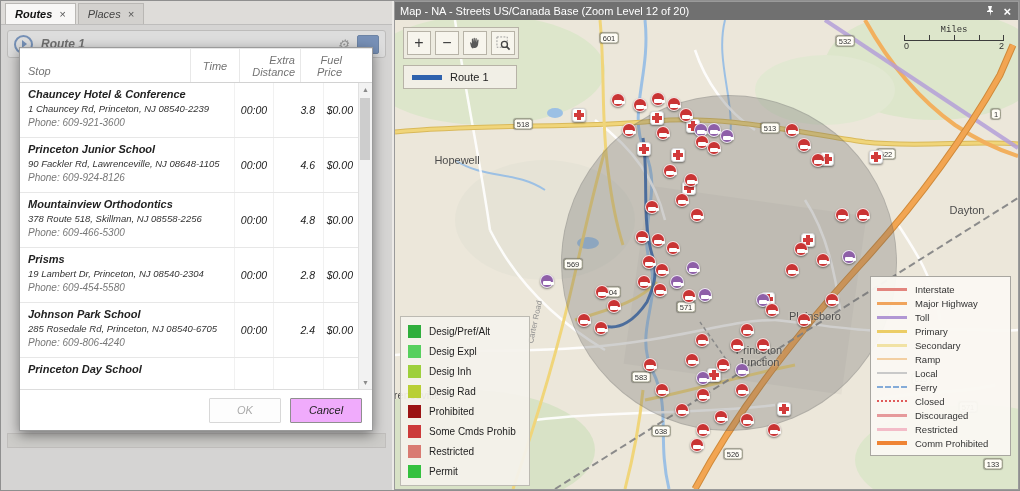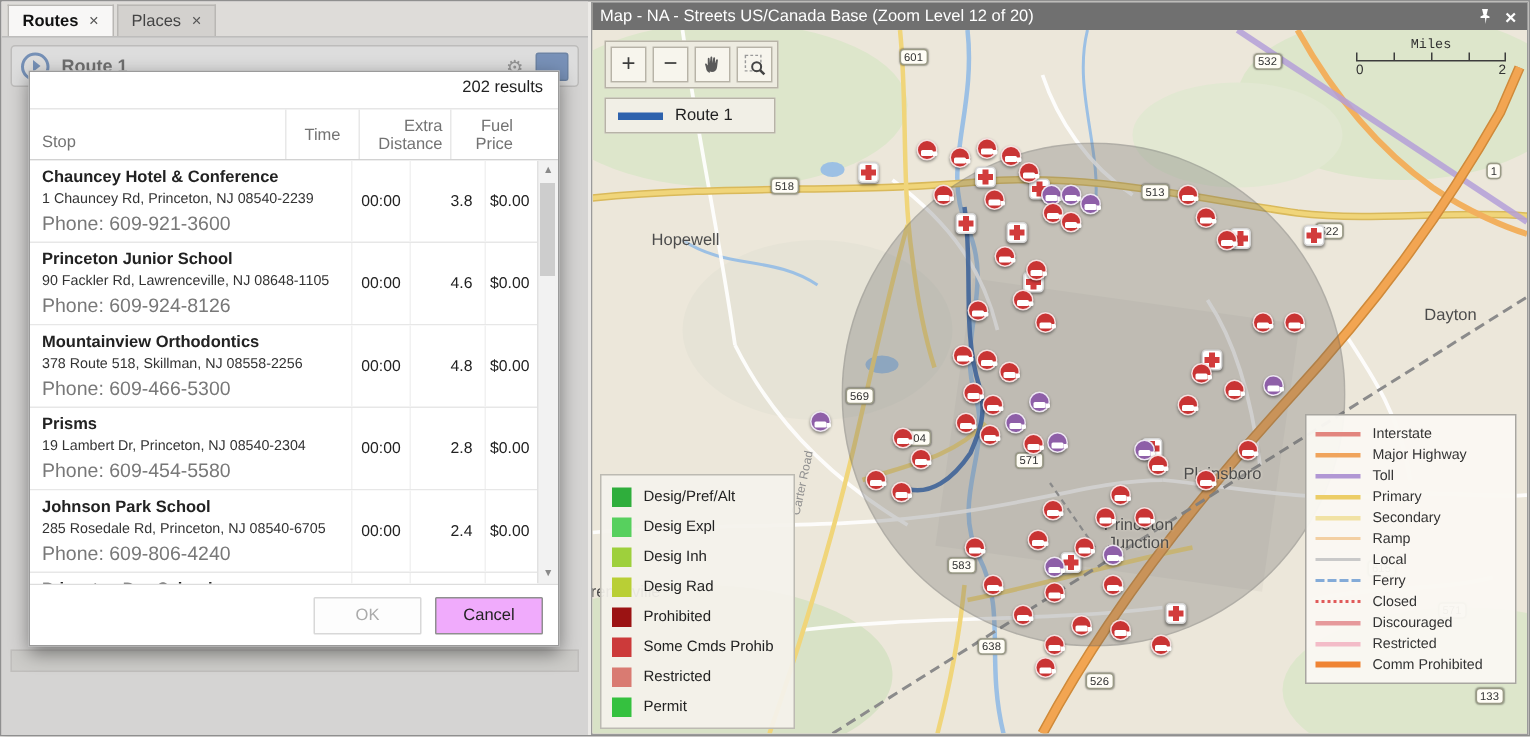--- a/index.html
+++ b/index.html
@@ -1,19 +1,19 @@
 <!DOCTYPE html>
 <html><head>
 <meta charset="utf-8">
 <style>
   html,body{margin:0;padding:0;background:#ffffff;font-family:"Liberation Sans",sans-serif;}
   .window{position:relative;width:1018px;height:489px;border:1px solid #8f8f8f;background:#eceae7;overflow:hidden;box-shadow:2px 2px 5px rgba(0,0,0,.35);}
 
   
-  .left{position:absolute;left:0;top:0;width:391px;height:100%;background:#edecea;}
+  .left{position:absolute;left:0;top:0;width:391px;height:100%;background:#edecea;font-style:italic;}
   .tabbar{height:23px;background:#dedcd9;border-bottom:1px solid #c4c2bf;display:flex;align-items:flex-end;padding-left:4px;gap:2px;}
   .tab{height:20px;padding:0 9px;display:flex;align-items:center;gap:7px;font-size:11px;border:1px solid #b9b7b4;border-bottom:none;background:#d3d1ce;color:#444;}
   .tab.active{background:#f8f7f6;color:#111;font-weight:bold;}
   .tab .x{font-size:11px;color:#555;font-weight:normal;}
 
   .route-bar{position:absolute;left:6px;top:29px;right:6px;height:26px;background:#fbfbfb;border:1px solid #c2c0bd;border-radius:3px;display:flex;align-items:center;padding:0 6px;gap:8px;}
   .circle-ic{width:15px;height:15px;border:2px solid #3f6fb5;border-radius:50%;display:flex;align-items:center;justify-content:center;}
   .circle-ic i{display:block;width:0;height:0;border-left:5px solid #3f6fb5;border-top:4px solid transparent;border-bottom:4px solid transparent;margin-left:2px;}
   .route-bar .title{flex:1;font-size:12px;color:#333;font-weight:bold;}
   .gear{font-size:13px;color:#7a7a7a;line-height:1;}
@@ -30,21 +30,21 @@
   .th.c-time{width:38px;justify-content:center;text-align:center;border-left:1px solid #e8e8e8;}
   .th.c-dist{width:50px;justify-content:flex-end;text-align:right;border-left:1px solid #e8e8e8;}
   .th.c-fuel{width:36px;justify-content:flex-end;text-align:right;border-left:1px solid #e8e8e8;padding-right:7px;}
   .th.c-sb{width:13px;}
   .rows-wrap{flex:1;position:relative;overflow:hidden;}
   .rows{position:absolute;left:0;top:0;right:13px;bottom:0;overflow:hidden;}
   .row{display:flex;height:54px;border-bottom:1px solid #e7e7e7;background:#fff;}
   .cell-stop{flex:1;padding:5px 2px 0 8px;overflow:hidden;}
   .nm{font-size:11px;font-weight:bold;color:#222;white-space:nowrap;}
   .ad{font-size:9.5px;color:#333;margin-top:3px;white-space:nowrap;overflow:hidden;}
-  .ph{font-size:13px;color:#787878;margin-top:3px;white-space:nowrap;}
+  .ph{font-size:10px;color:#787878;margin-top:3px;white-space:nowrap;}
   .vcell{display:flex;align-items:center;font-size:10.5px;color:#222;border-left:1px solid #f1f1f1;}
   .cell-time{width:38px;justify-content:center;}
   .cell-dist{width:50px;justify-content:flex-end;padding-right:8px;box-sizing:border-box;}
   .cell-fuel{width:36px;justify-content:flex-end;padding-right:6px;box-sizing:border-box;}
   .vscroll{position:absolute;right:0;top:0;bottom:0;width:13px;background:#f2f2f2;border-left:1px solid #e1e1e1;display:flex;flex-direction:column;align-items:center;}
   .sb-btn{height:13px;font-size:7px;color:#8a8a8a;display:flex;align-items:center;justify-content:center;width:100%;}
   .sb-track{flex:1;width:100%;position:relative;}
   .sb-thumb{position:absolute;left:1px;top:2px;width:10px;height:62px;background:#cdcdcd;}
   .dlg-foot{height:40px;border-top:1px solid #ddd;display:flex;align-items:center;justify-content:flex-end;gap:9px;padding-right:10px;}
   .btn{width:70px;height:23px;font-size:11px;display:flex;align-items:center;justify-content:center;border-radius:1px;}
@@ -115,21 +115,20 @@
           <i></i>
         </span>
       <span class="title">Route 1</span>
       <span class="gear">⚙</span>
       <span class="blue-sq"></span>
     </div>
     <div class="bottom-under"></div>
     <div class="dim"></div>
 
     <div class="dialog">
-      <div class="dlg-top">202 results</div>
       <div class="thead">
         <div class="th c-stop">Stop</div>
         <div class="th c-time">Time</div>
         <div class="th c-dist">Extra Distance</div>
         <div class="th c-fuel">Fuel Price</div>
         <div class="th c-sb"></div>
       </div>
       <div class="rows-wrap">
         <div class="rows">
             <div class="row">

